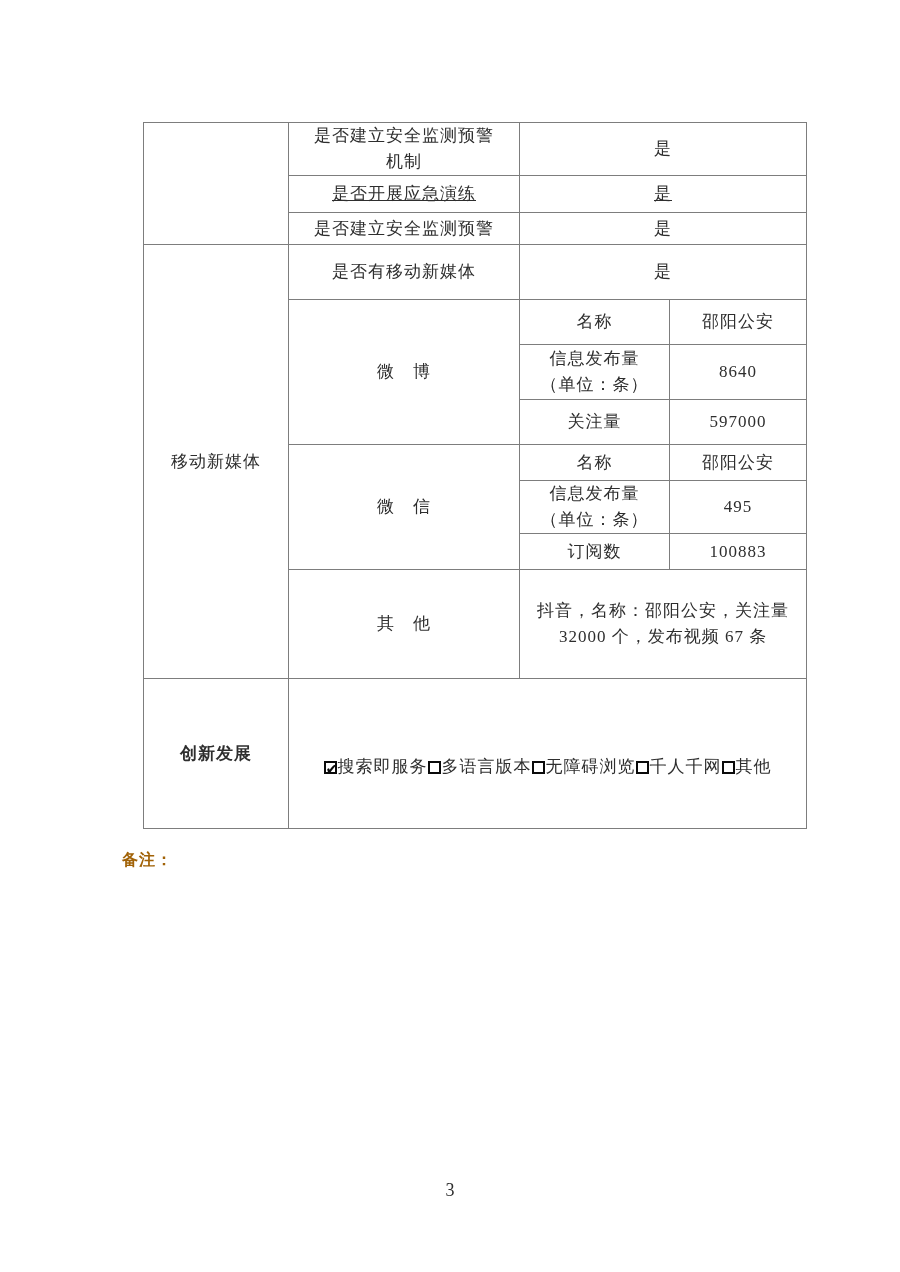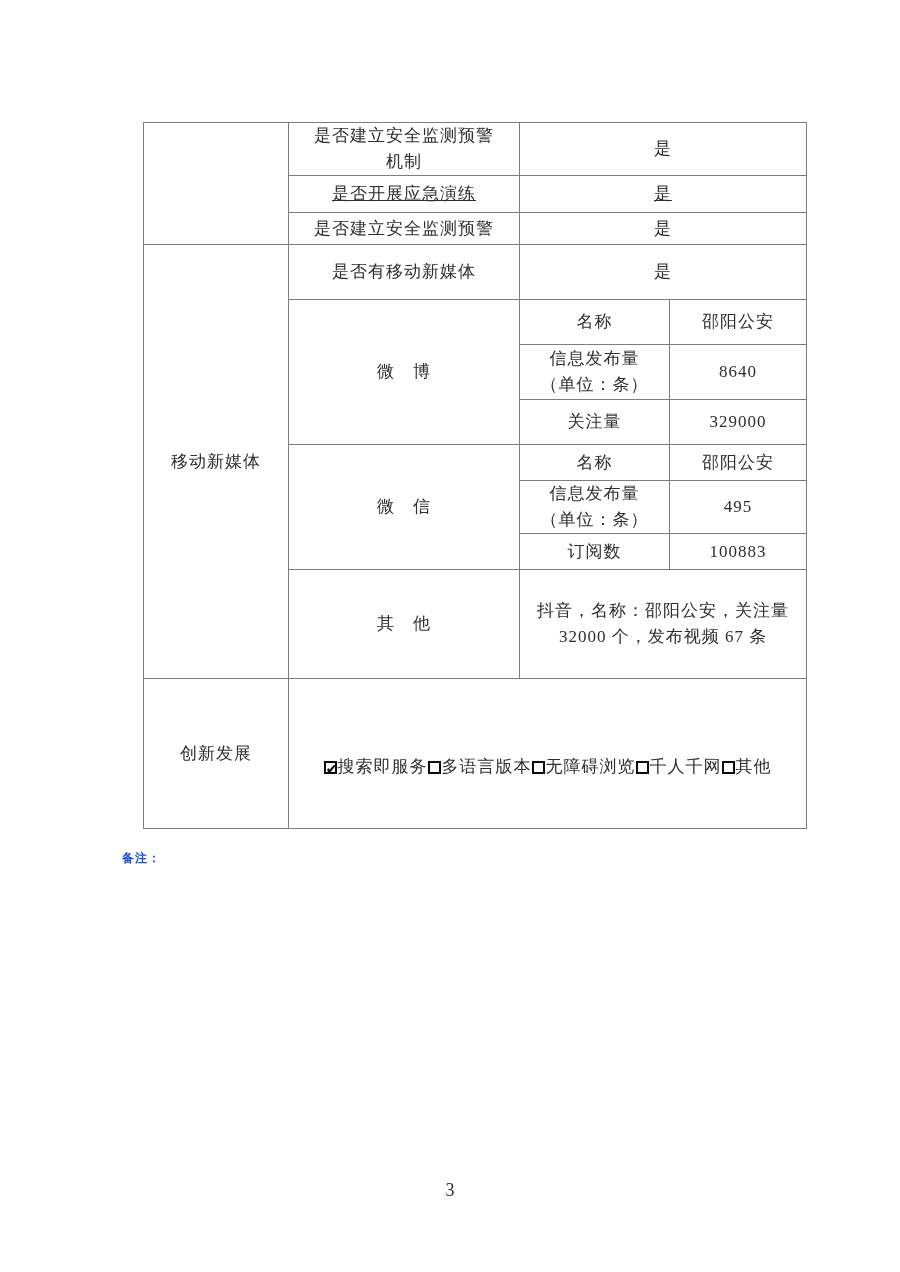--- a/index.html
+++ b/index.html
@@ -42,21 +42,21 @@
   tr.r3  { height: 32px; }
   tr.r4  { height: 55px; }
   tr.r5  { height: 45px; }
   tr.r6  { height: 55px; }
   tr.r7  { height: 45px; }
   tr.r8  { height: 36px; }
   tr.r9  { height: 49px; }
   tr.r10 { height: 36px; }
   tr.r11 { height: 109px; }
   tr.r12 { height: 150px; }
-  td.innovation-label-cell { padding-top: 36px; }
+  td.innovation-label-cell { padding-top: 36px; font-weight: bold; }
   td.innovation-cell {
     padding-bottom: 44px;
     letter-spacing: 1px;
     white-space: nowrap;
   }
   .cb-option { display: inline-block; white-space: nowrap; }
   .cb-box {
     display: inline-block;
     width: 13px;
     height: 13px;
@@ -69,24 +69,24 @@
     font-size: 15px;
     line-height: 12px;
     font-weight: bold;
     letter-spacing: 0;
     overflow: visible;
   }
   .notes {
     position: absolute;
     left: 122px;
     top: 850px;
-    font-size: 12px;
+    font-size: 16px;
     font-weight: bold;
     letter-spacing: 1px;
-    color: #1d4ed8;
+    color: #a16207;
   }
   .page-number {
     position: absolute;
     left: 0;
     top: 1180px;
     width: 900px;
     text-align: center;
     font-size: 18px;
     color: #2e2e2e;
   }
@@ -128,21 +128,21 @@
         <td>名称</td>
         <td>邵阳公安</td>
       </tr>
       <tr class="r6">
         <td>信息发布量
 （单位：条）</td>
         <td>8640</td>
       </tr>
       <tr class="r7">
         <td>关注量</td>
-        <td>329000</td>
+        <td>597000</td>
       </tr>
       <tr class="r8">
         <td rowspan="3">微　信</td>
         <td>名称</td>
         <td>邵阳公安</td>
       </tr>
       <tr class="r9">
         <td>信息发布量
 （单位：条）</td>
         <td>495</td>

